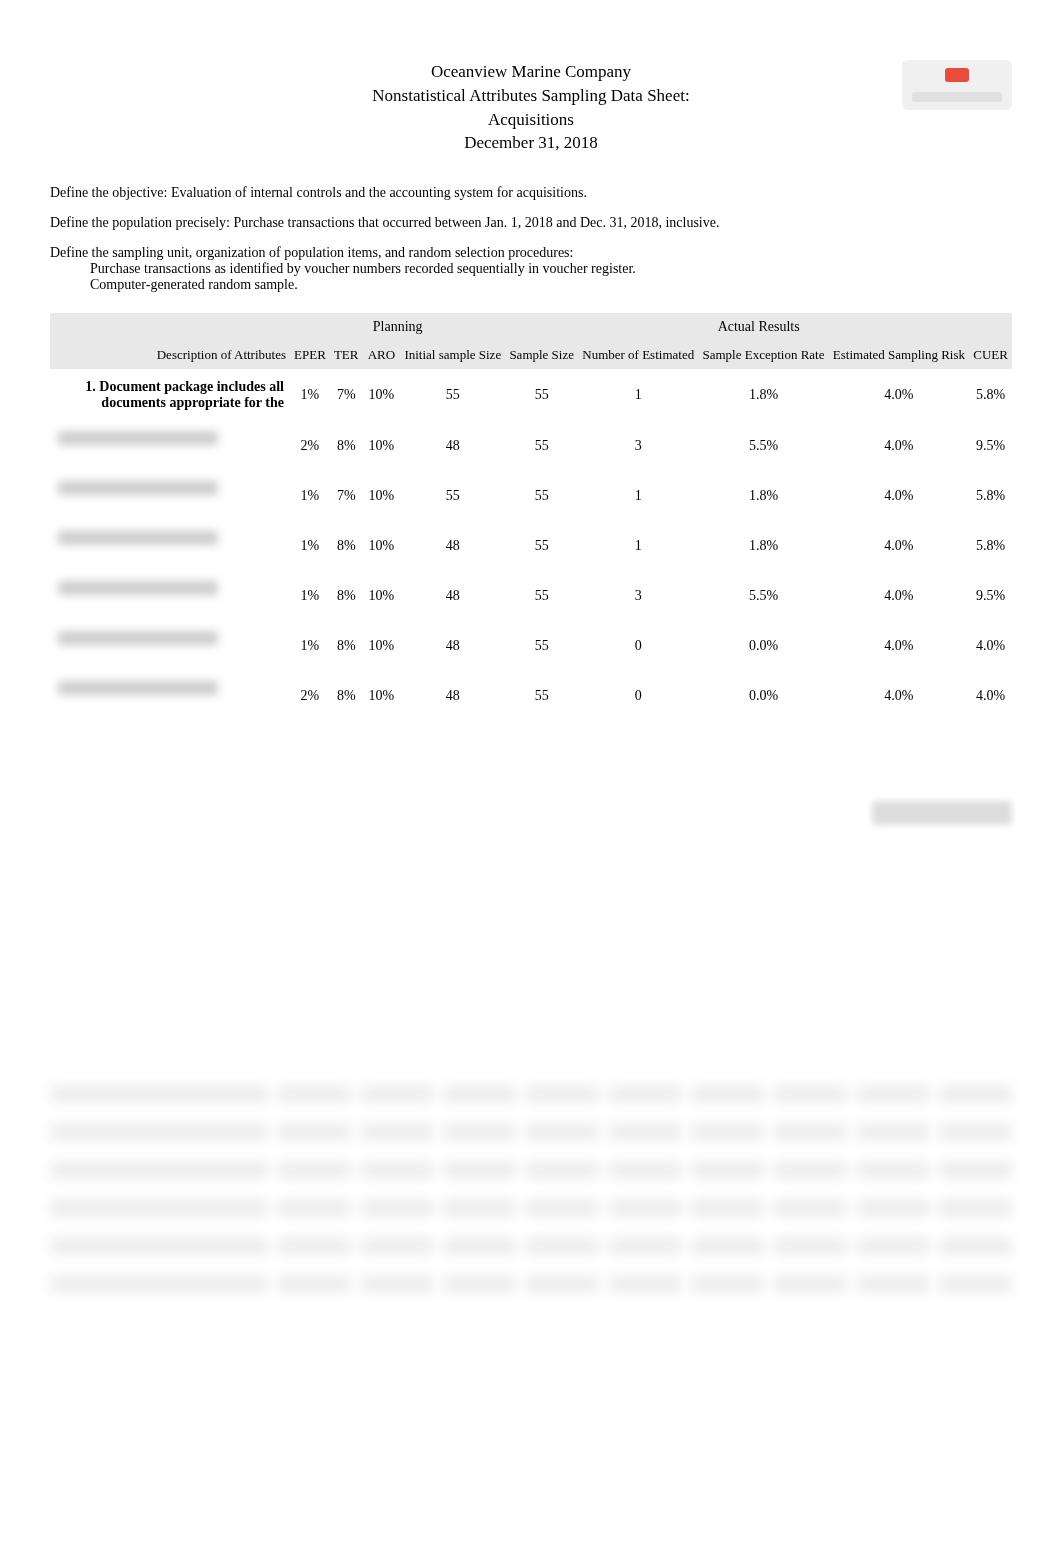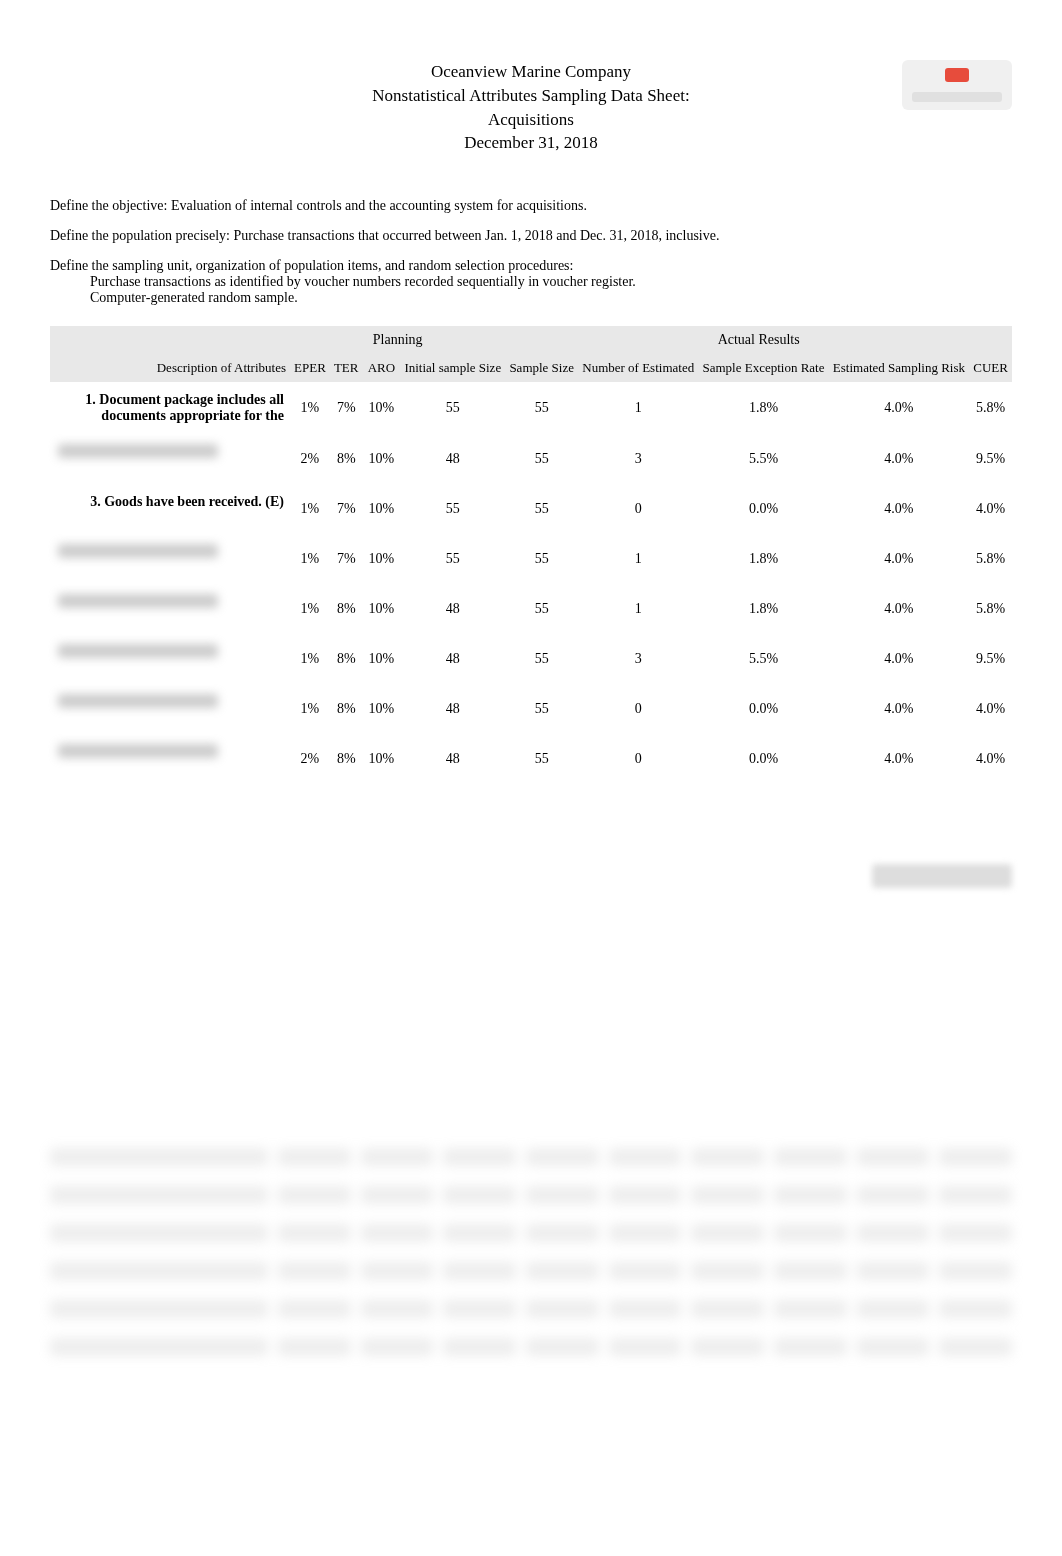--- a/index.html
+++ b/index.html
@@ -7,21 +7,21 @@
       font-family: Georgia, 'Times New Roman', serif;
       background: #fff;
       width: 1062px;
       margin: 0 auto;
       padding: 60px 50px;
       color: #000;
       font-size: 14px;
     }
     .header {
       position: relative;
-      margin-bottom: 43px;
+      margin-bottom: 30px;
     }
     .title-block {
       text-align: center;
       font-size: 17px;
       line-height: 1.4;
     }
     .badge-box {
       position: absolute;
       right: 0;
       top: 0;
@@ -205,101 +205,89 @@
           <td>8%</td>
           <td>10%</td>
           <td>48</td>
           <td>55</td>
           <td>3</td>
           <td>5.5%</td>
           <td>4.0%</td>
           <td>9.5%</td>
         </tr>
         <tr>
-          <td class="desc-col">3. Goods have been received. (E)</td>
+          <td class="desc-col">
+            <div class="blurred" style="width: 160px; height: 14px; background: rgb(153, 153, 153); border-radius: 3px;"></div>
+          </td>
           <td>1%</td>
           <td>7%</td>
           <td>10%</td>
           <td>55</td>
+          <td>55</td>
+          <td>1</td>
+          <td>1.8%</td>
+          <td>4.0%</td>
+          <td>5.8%</td>
+        </tr>
+        <tr>
+          <td class="desc-col">
+            <div class="blurred" style="width: 160px; height: 14px; background: rgb(153, 153, 153); border-radius: 3px;"></div>
+          </td>
+          <td>1%</td>
+          <td>8%</td>
+          <td>10%</td>
+          <td>48</td>
+          <td>55</td>
+          <td>1</td>
+          <td>1.8%</td>
+          <td>4.0%</td>
+          <td>5.8%</td>
+        </tr>
+        <tr>
+          <td class="desc-col">
+            <div class="blurred" style="width: 160px; height: 14px; background: rgb(153, 153, 153); border-radius: 3px;"></div>
+          </td>
+          <td>1%</td>
+          <td>8%</td>
+          <td>10%</td>
+          <td>48</td>
+          <td>55</td>
+          <td>3</td>
+          <td>5.5%</td>
+          <td>4.0%</td>
+          <td>9.5%</td>
+        </tr>
+        <tr>
+          <td class="desc-col">
+            <div class="blurred" style="width: 160px; height: 14px; background: rgb(153, 153, 153); border-radius: 3px;"></div>
+          </td>
+          <td>1%</td>
+          <td>8%</td>
+          <td>10%</td>
+          <td>48</td>
           <td>55</td>
           <td>0</td>
           <td>0.0%</td>
           <td>4.0%</td>
           <td>4.0%</td>
         </tr>
         <tr>
           <td class="desc-col">
             <div class="blurred" style="width: 160px; height: 14px; background: rgb(153, 153, 153); border-radius: 3px;"></div>
           </td>
-          <td>1%</td>
-          <td>7%</td>
-          <td>10%</td>
-          <td>55</td>
-          <td>55</td>
-          <td>1</td>
-          <td>1.8%</td>
-          <td>4.0%</td>
-          <td>5.8%</td>
-        </tr>
-        <tr>
-          <td class="desc-col">
-            <div class="blurred" style="width: 160px; height: 14px; background: rgb(153, 153, 153); border-radius: 3px;"></div>
-          </td>
-          <td>1%</td>
-          <td>8%</td>
-          <td>10%</td>
-          <td>48</td>
-          <td>55</td>
-          <td>1</td>
-          <td>1.8%</td>
-          <td>4.0%</td>
-          <td>5.8%</td>
-        </tr>
-        <tr>
-          <td class="desc-col">
-            <div class="blurred" style="width: 160px; height: 14px; background: rgb(153, 153, 153); border-radius: 3px;"></div>
-          </td>
-          <td>1%</td>
-          <td>8%</td>
-          <td>10%</td>
-          <td>48</td>
-          <td>55</td>
-          <td>3</td>
-          <td>5.5%</td>
-          <td>4.0%</td>
-          <td>9.5%</td>
-        </tr>
-        <tr>
-          <td class="desc-col">
-            <div class="blurred" style="width: 160px; height: 14px; background: rgb(153, 153, 153); border-radius: 3px;"></div>
-          </td>
-          <td>1%</td>
+          <td>2%</td>
           <td>8%</td>
           <td>10%</td>
           <td>48</td>
           <td>55</td>
           <td>0</td>
           <td>0.0%</td>
           <td>4.0%</td>
           <td>4.0%</td>
         </tr>
-        <tr>
-          <td class="desc-col">
-            <div class="blurred" style="width: 160px; height: 14px; background: rgb(153, 153, 153); border-radius: 3px;"></div>
-          </td>
-          <td>2%</td>
-          <td>8%</td>
-          <td>10%</td>
-          <td>48</td>
-          <td>55</td>
-          <td>0</td>
-          <td>0.0%</td>
-          <td>4.0%</td>
-          <td>4.0%</td>
-        </tr>
       </tbody>
   </table>
 </div>
 
 <div class="bottom-blur"></div>
 
 <div class="ghost-table">
   <div class="ghost-row">
       <div class="ghost-cell wide"></div>
       <div class="ghost-cell"></div>

